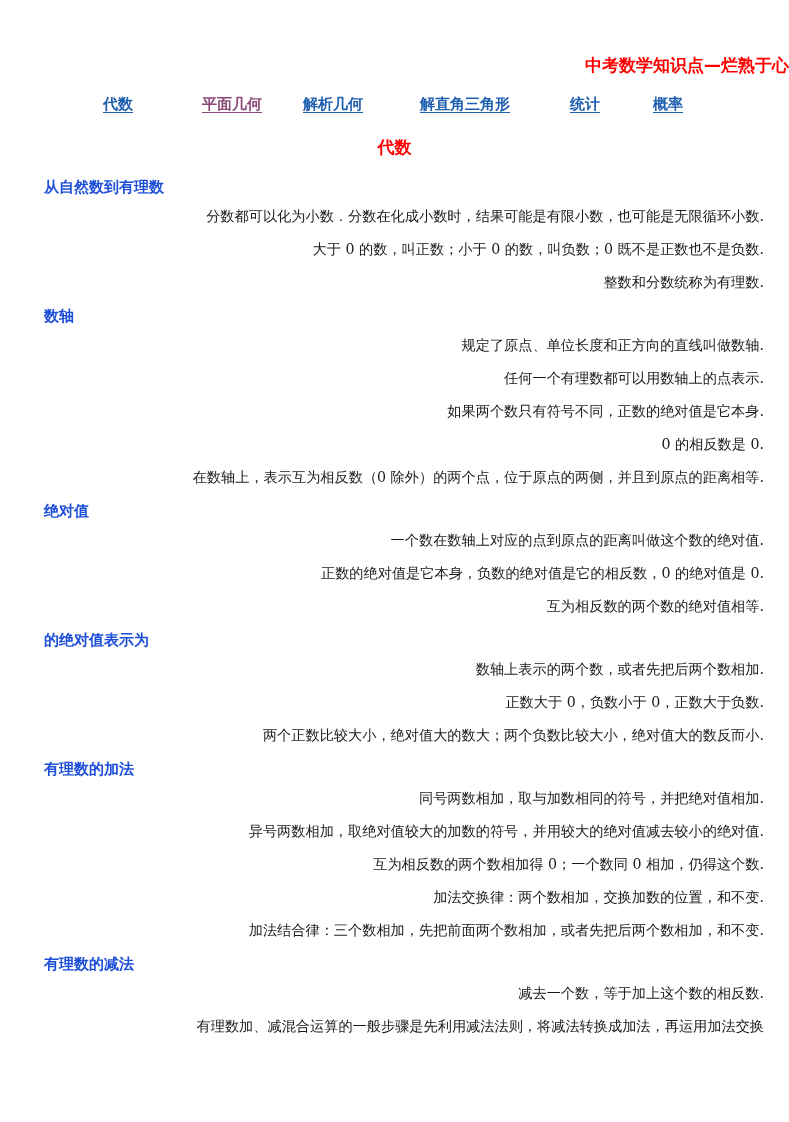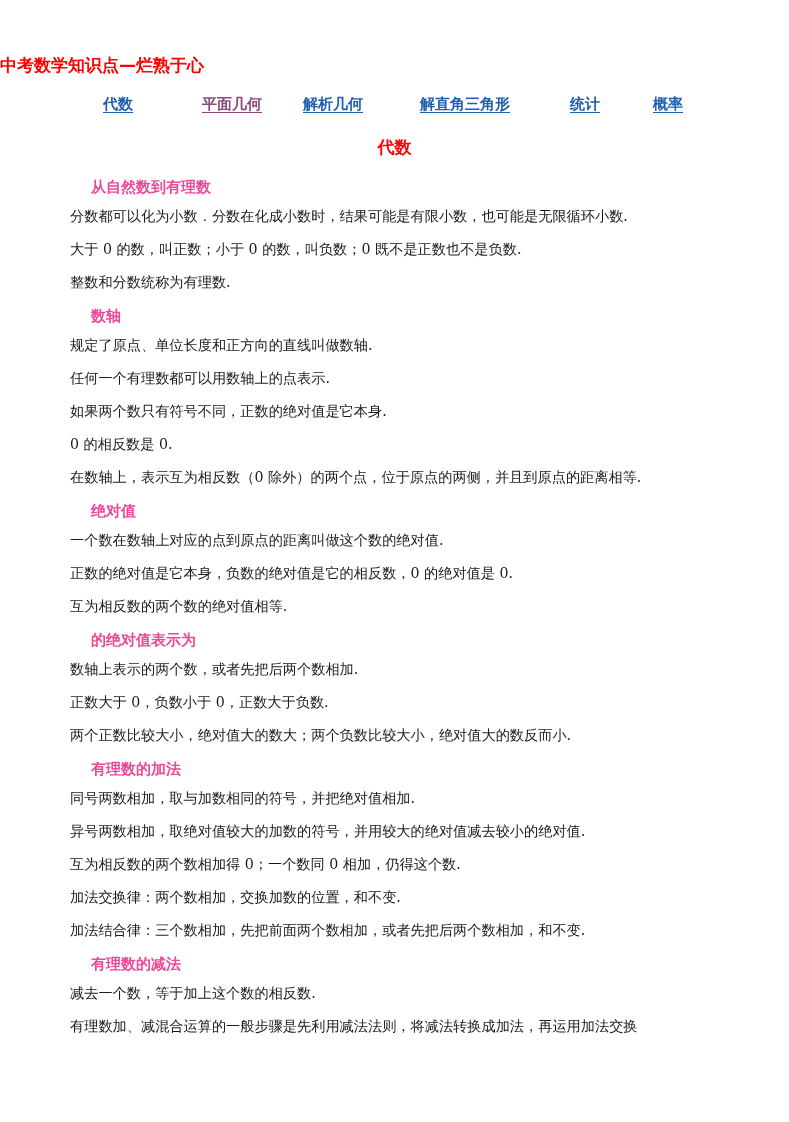--- a/index.html
+++ b/index.html
@@ -2,47 +2,46 @@
 <html><head>
 <meta charset="utf-8">
 <style>
   html, body { margin: 0; padding: 0; background: #ffffff; }
   body {
     width: 789px; height: 1122px; position: relative; overflow: hidden;
     font-family: "DejaVu Serif", "Liberation Serif", serif;
     color: #1a1a1a;
   }
   .title {
-    position: absolute; top: 54px; left: 0; width: 789px; text-align: left;
+    position: absolute; top: 54px; left: 0; width: 789px; text-align: right;
     font-family: "DejaVu Sans", "Liberation Sans", sans-serif;
     font-weight: bold; font-size: 17px; color: #ff0000; letter-spacing: 0;
   }
   .nav { position: absolute; top: 95px; left: 0; width: 789px; height: 24px; }
   .nav a {
     position: absolute; top: 0;
     font-family: "DejaVu Sans", "Liberation Sans", sans-serif;
     font-weight: bold; font-size: 15px; color: #1f5fb0; text-decoration: underline;
     text-underline-offset: 3px; cursor: pointer; white-space: nowrap;
   }
   .nav a.visited { color: #8b4a7a; }
   .section-title {
     position: absolute; top: 136px; left: 0; width: 789px; text-align: center;
     font-family: "DejaVu Sans", "Liberation Sans", sans-serif;
     font-weight: bold; font-size: 17px; color: #ff0000;
   }
   .content { position: absolute; top: 176px; left: 44px; width: 720px; }
   .h {
     font-family: "DejaVu Sans", "Liberation Sans", sans-serif;
-    font-weight: bold; font-size: 15px; color: #ec4899; height: 22px; line-height: 22px;
+    font-weight: bold; font-size: 15px; color: #1d4ed8; height: 22px; line-height: 22px;
     margin-bottom: 8px;
-    margin-left: 47px;
   }
   .p {
     font-size: 14.2px; line-height: 20px; height: 20px; margin-left: 26px;
-    margin-bottom: 13px; white-space: nowrap; color: #1a1a1a;
+    margin-bottom: 13px; white-space: nowrap; color: #1a1a1a; text-align: right;
   }
   .p .mi { font-style: italic; font-family: "Liberation Serif", serif; font-size: 16px; }
   .block { margin-bottom: 0; }
 </style>
 </head>
 <body>
 
 <div class="title">中考数学知识点—烂熟于心</div>
 
 <div class="nav">

